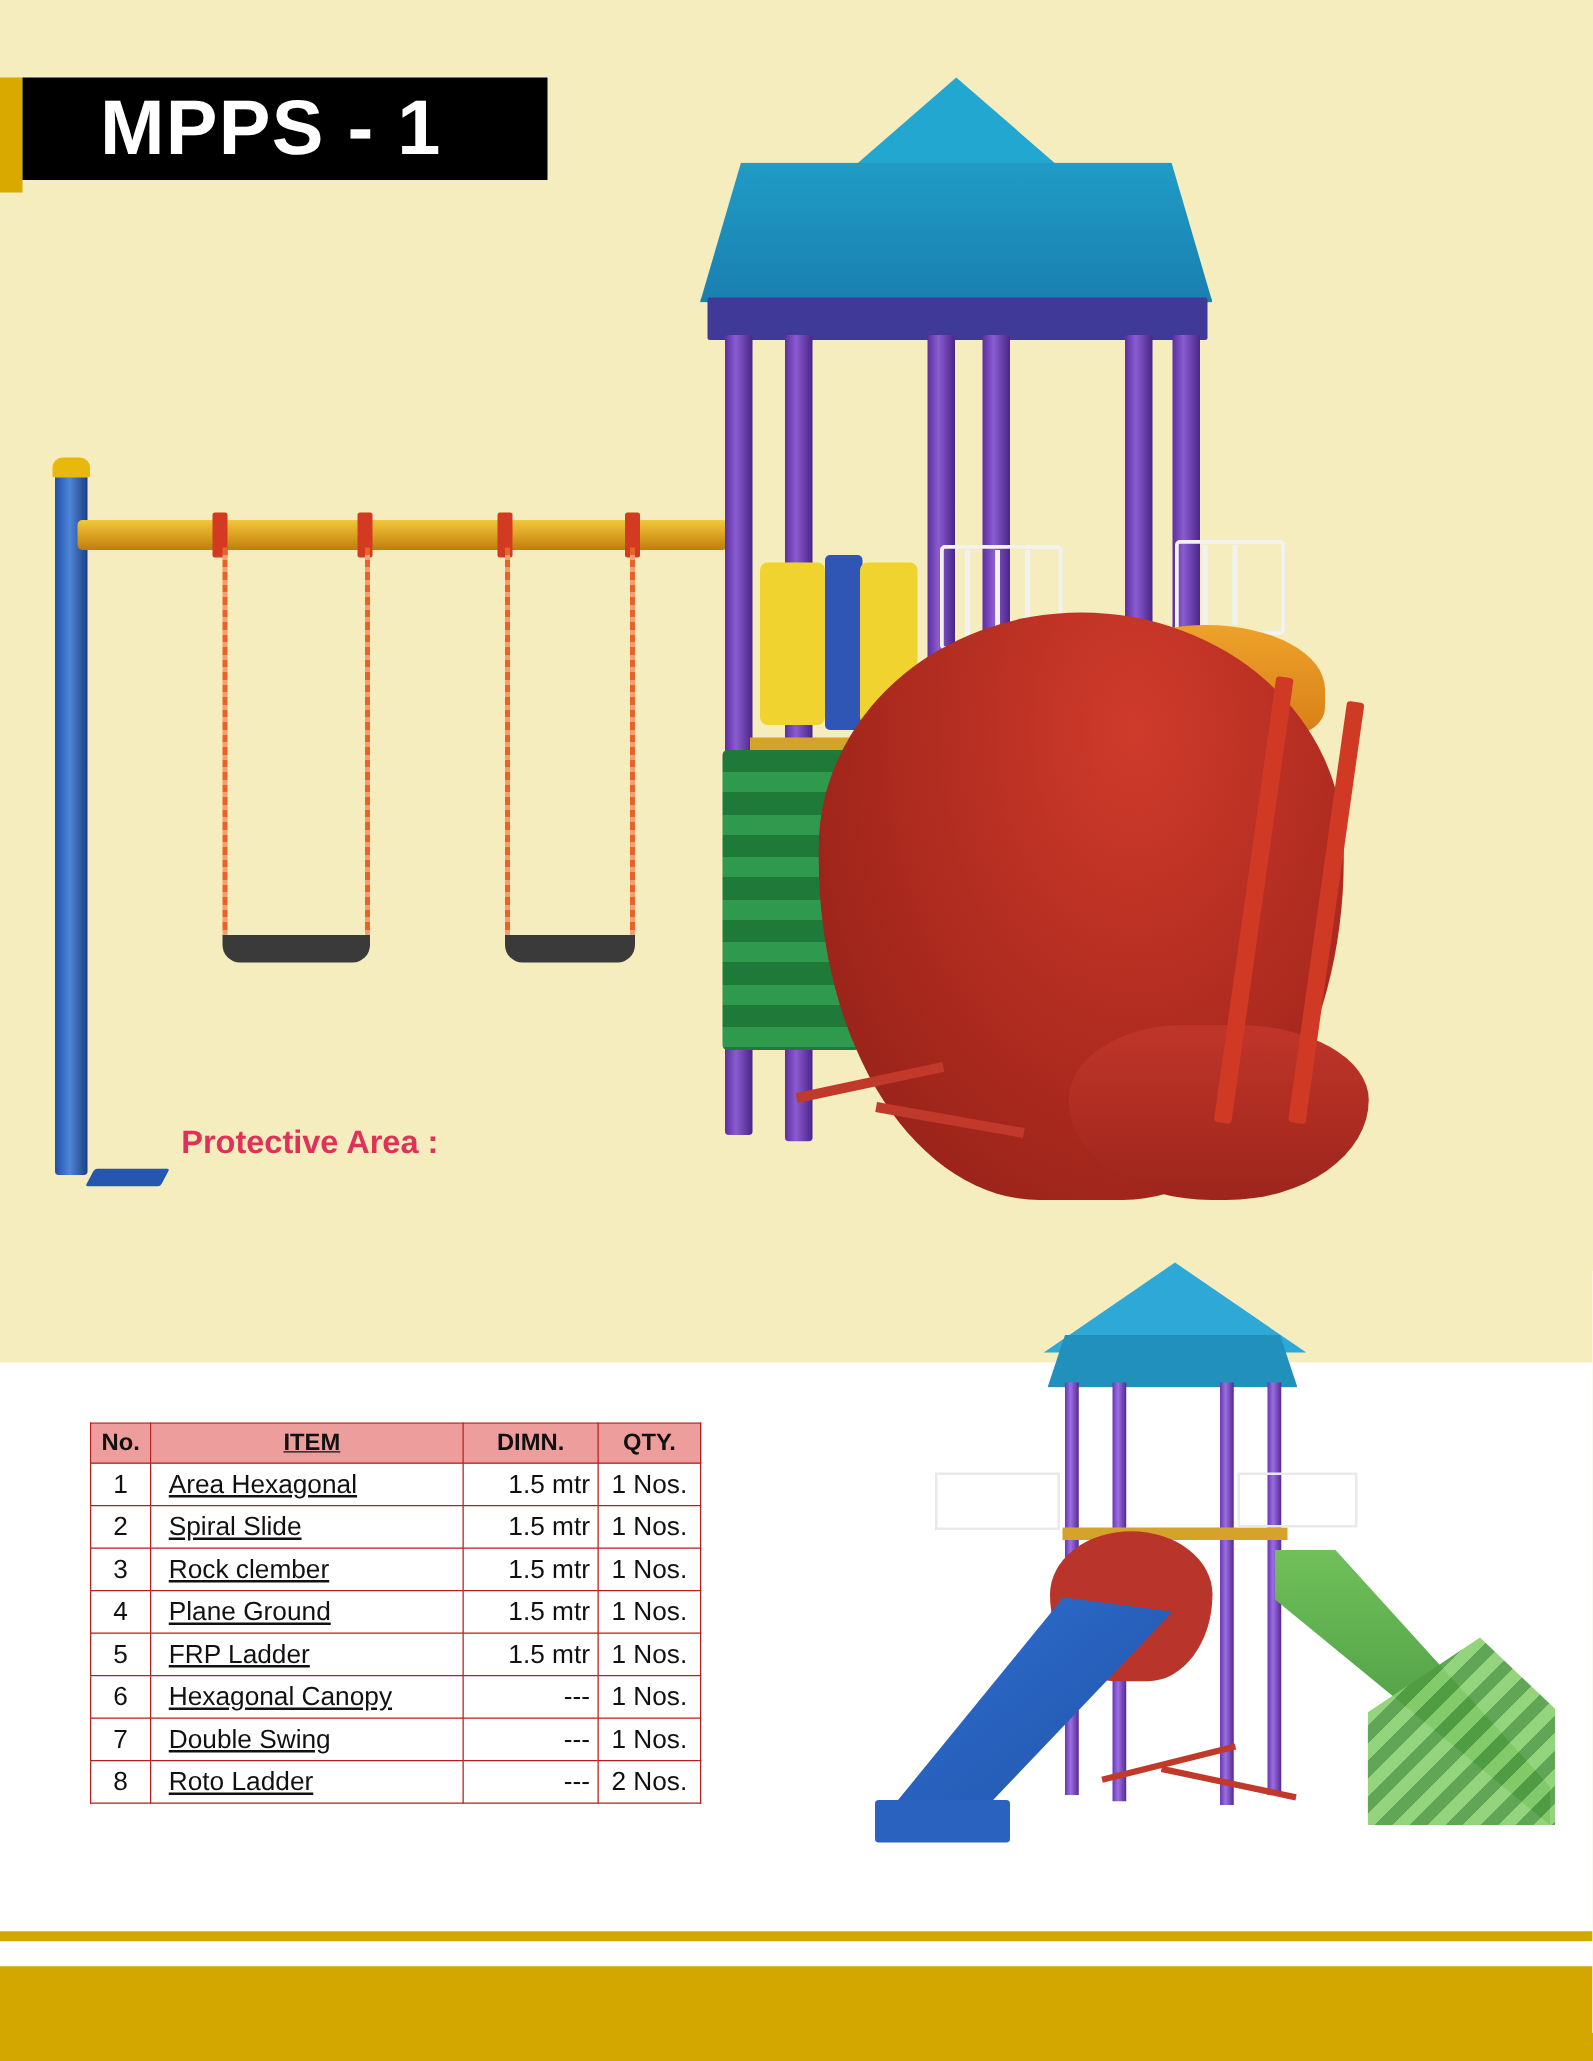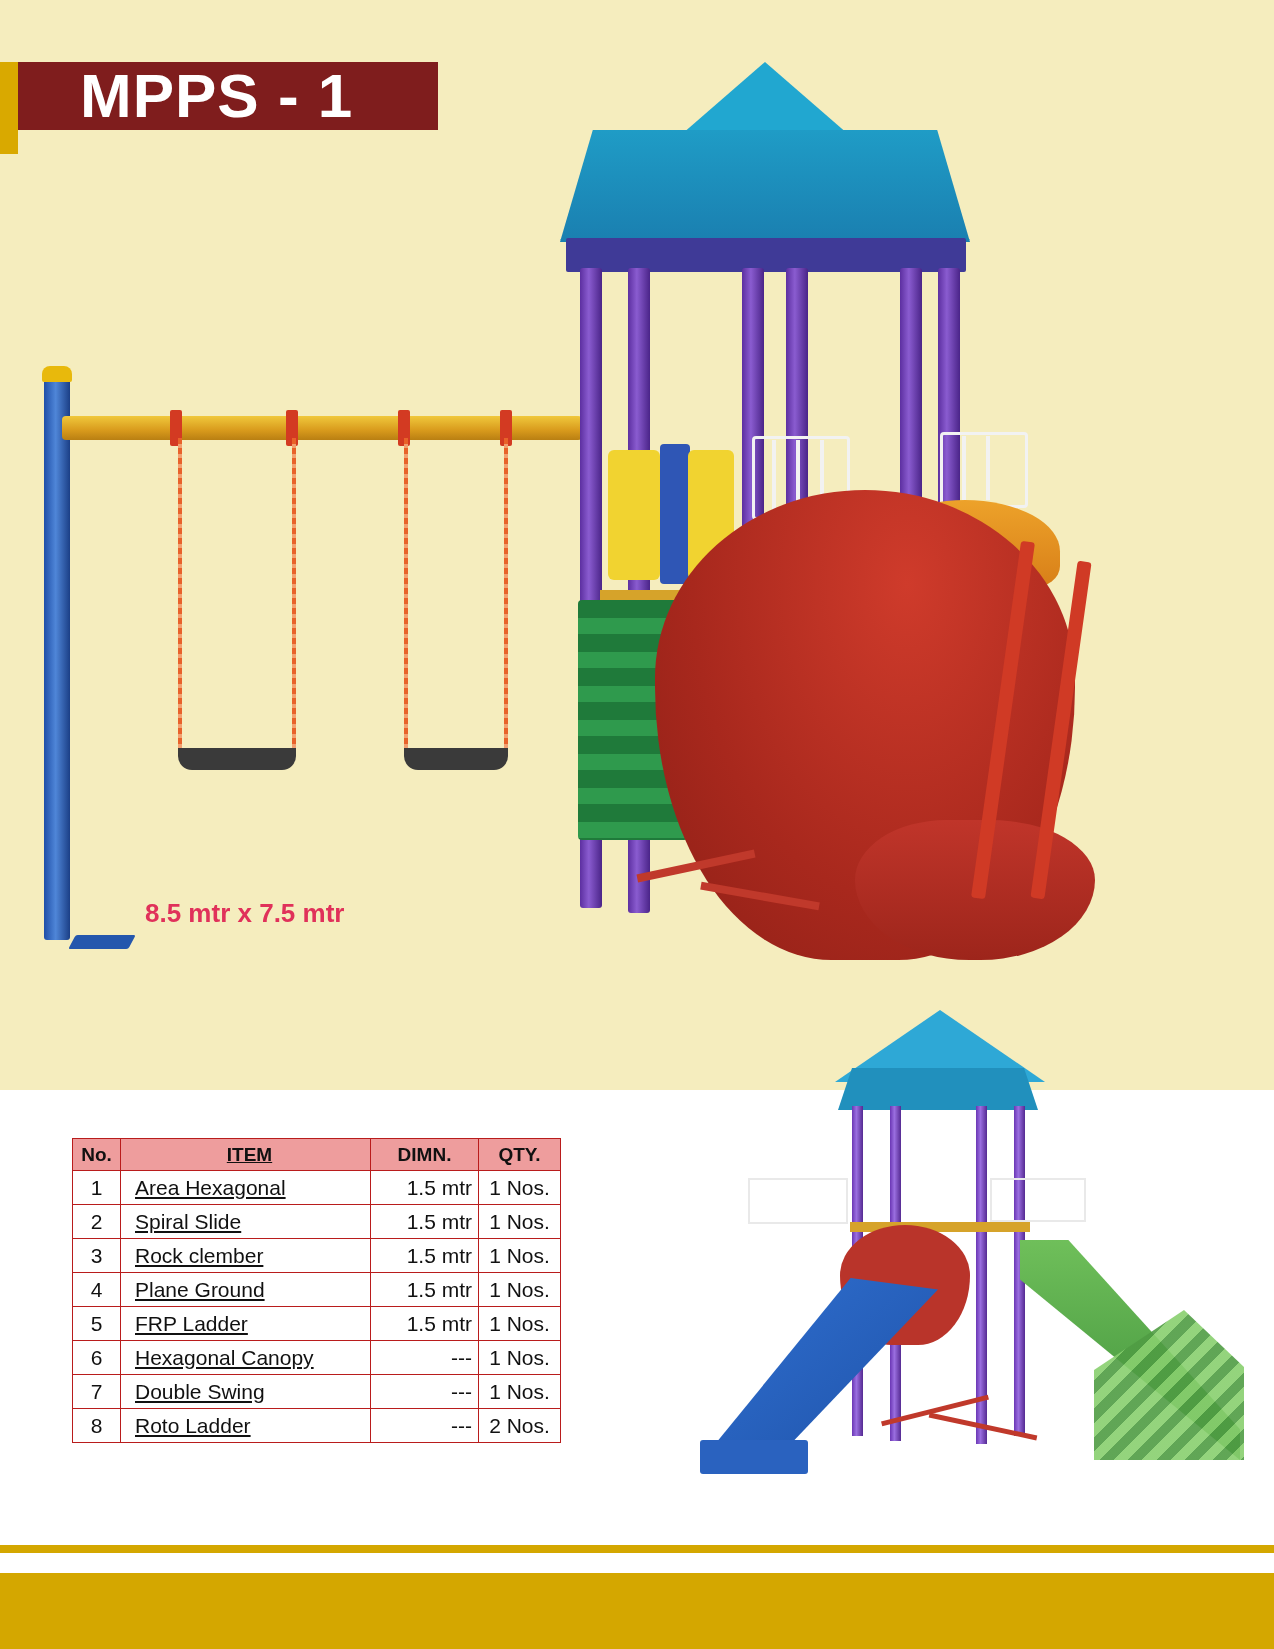--- a/index.html
+++ b/index.html
@@ -33,22 +33,22 @@
     position: absolute;
     left: 0; top: 62px;
     width: 18px;
     height: 92px;
     background: #d9a900;
   }
   .title-badge {
     position: absolute;
     left: 18px; top: 62px;
     width: 420px;
-    height: 68px;
-    background: #7f1d1d;
+    height: 82px;
+    background: #000000;
     display: flex;
     align-items: center;
     padding-left: 62px;
     box-sizing: border-box;
   }
   .title-badge span {
     color: #ffffff;
     font-size: 62px;
     font-weight: bold;
     letter-spacing: 1px;
@@ -402,21 +402,21 @@
       <div class="red-slide-mouth art"></div>
 
       <div class="ladder-rail art" style="left:996px; top:540px; width:14px; height:360px; transform:rotate(8deg);"></div>
       <div class="ladder-rail art" style="left:1054px; top:560px; width:14px; height:340px; transform:rotate(8deg);"></div>
 
       <div class="base-frame art" style="left:636px; top:862px; width:120px; height:8px; transform:rotate(-12deg);"></div>
       <div class="base-frame art" style="left:700px; top:892px; width:120px; height:8px; transform:rotate(10deg);"></div>
     </div>
 
     <div class="specs">
-      <div>8.5 mtr x 7.5 mtr</div>
+      <div>Protective Area :</div>
     </div>
   </div>
 
   <div class="bottom"></div>
 
   <div class="mini">
     <div class="mini-roof"></div>
     <div class="mini-roof2"></div>
     <div class="mini-col" style="left:162px; top:96px; height:330px;"></div>
     <div class="mini-col" style="left:200px; top:96px; height:335px;"></div>

